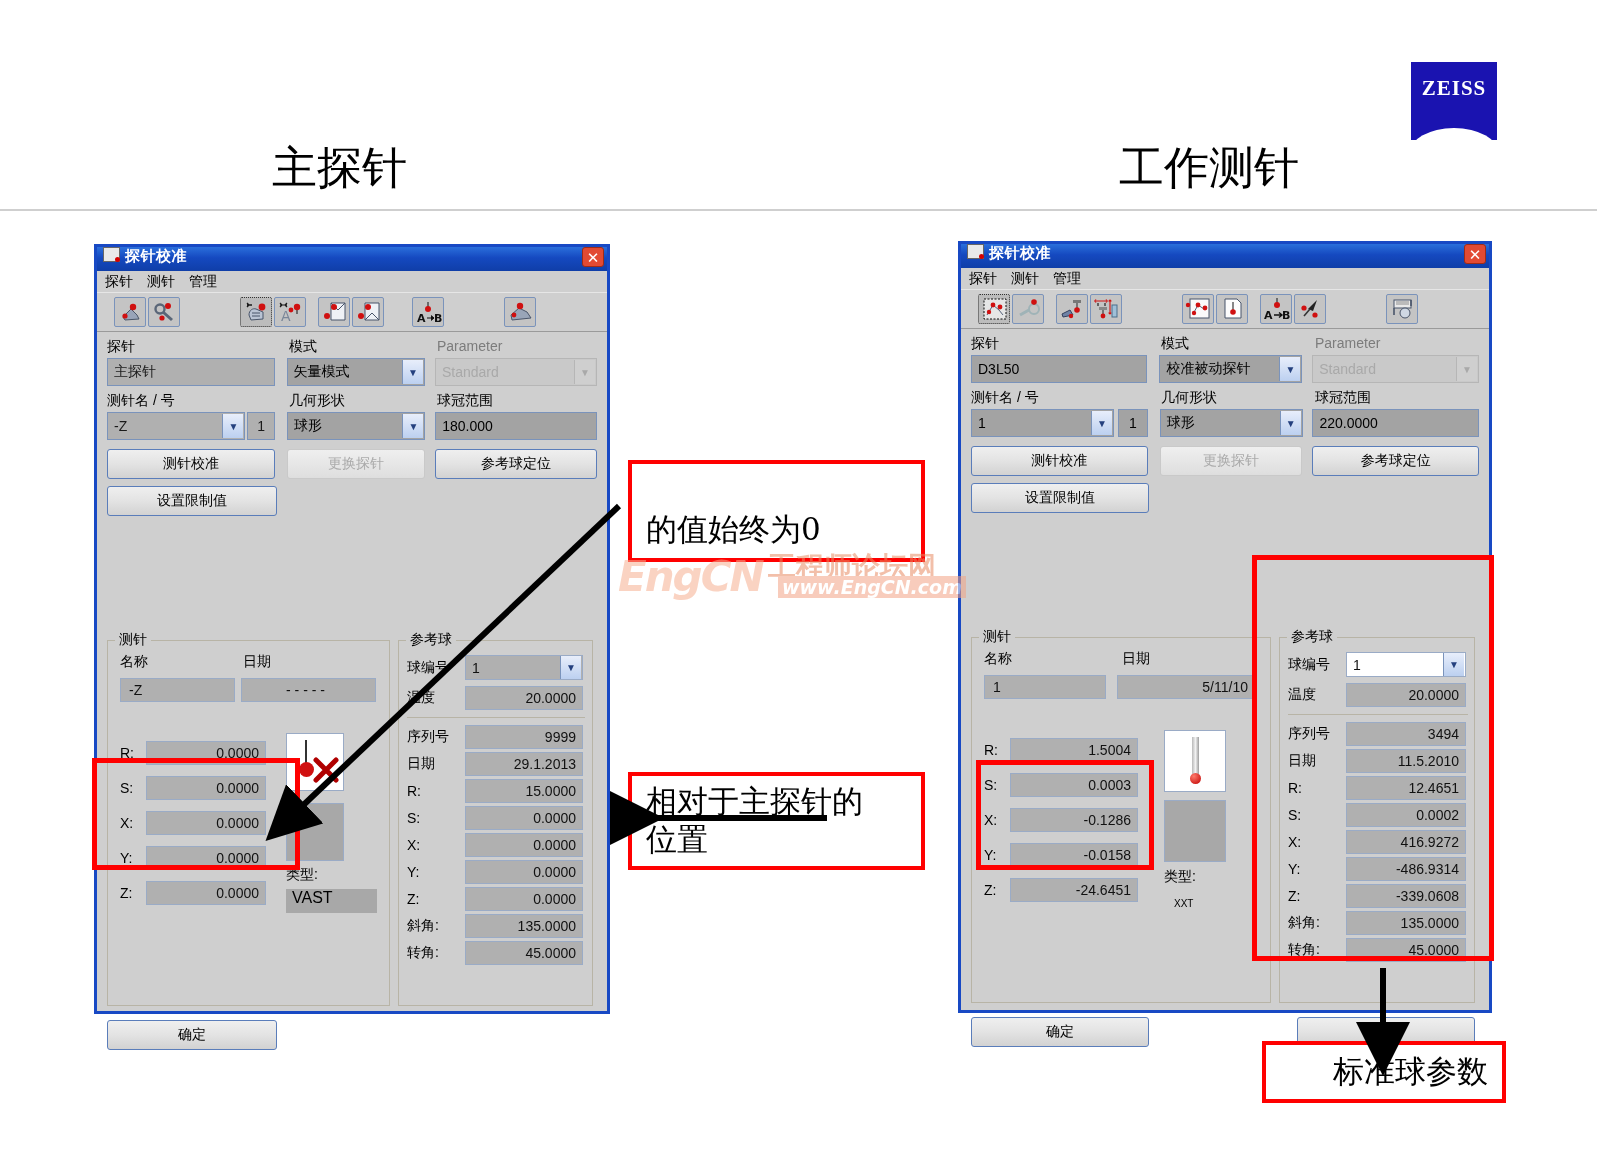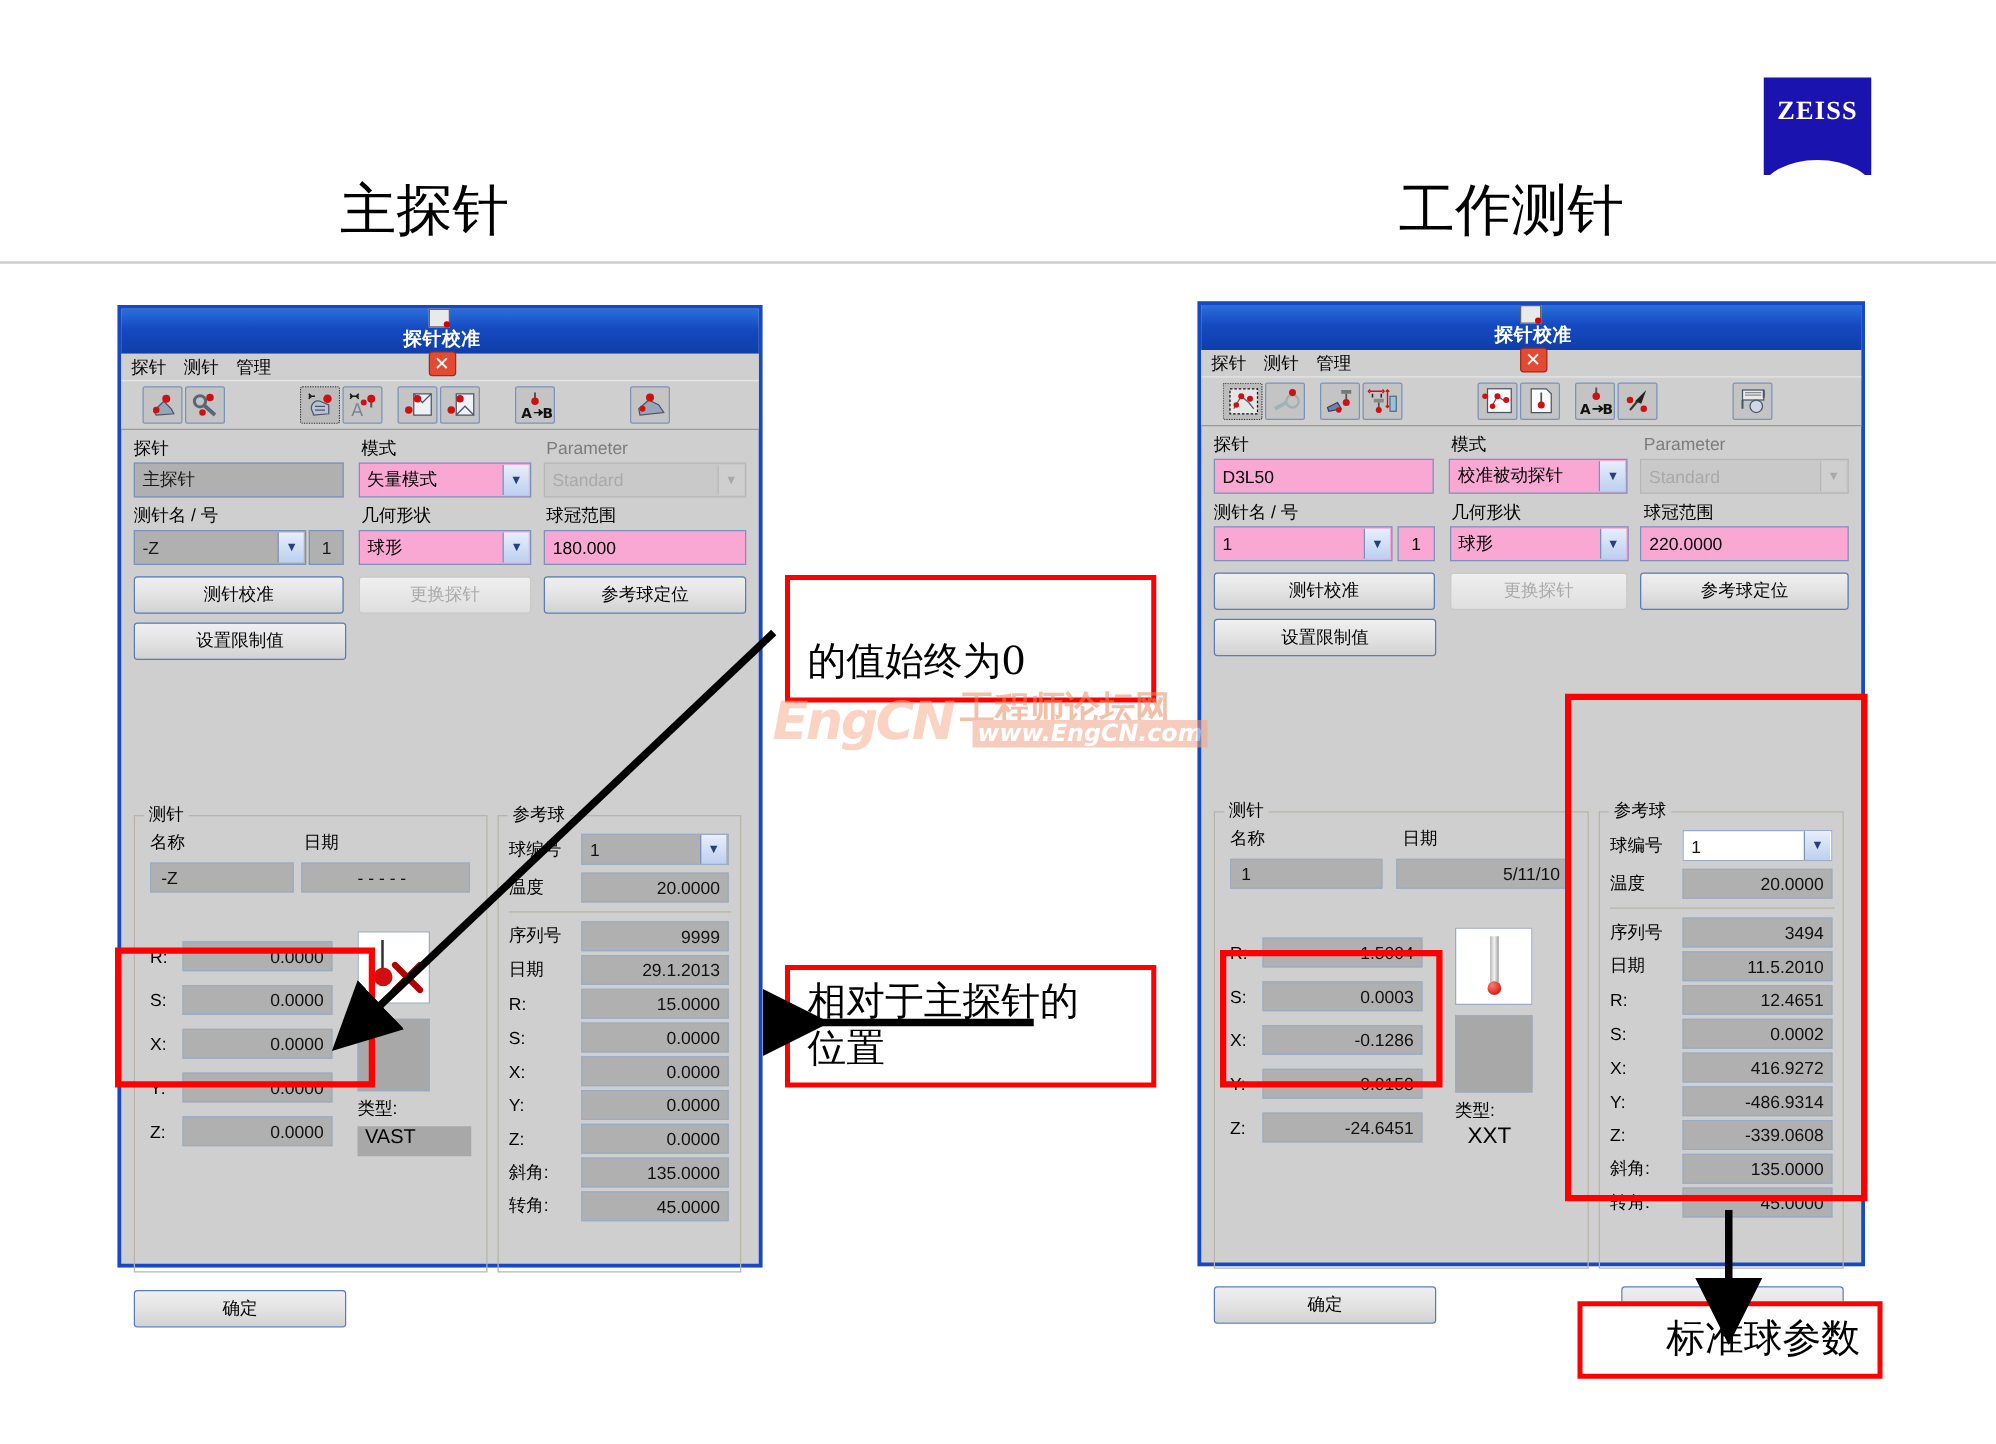--- a/index.html
+++ b/index.html
@@ -36,23 +36,23 @@
   #header-rule{
     position:absolute;left:0;top:209px;width:1597px;height:2px;background:#cfcfcf;
   }
 
   
   .win{
     position:absolute;background:#cfcfcf;border:3px solid #1849c4;
     box-sizing:border-box;
   }
   .win .titlebar{
-    height:36px;
+    height:24px;
     background:linear-gradient(to bottom,#2a6fdb 0%,#1549c0 45%,#0f3ea8 100%);
-    display:flex;align-items:center;padding:0 3px 0 6px;color:#fff;flex-direction:column;
+    display:flex;padding:0 3px 0 6px;color:#fff;
   }
   .win .title-ico{
     width:15px;height:13px;background:#e9e9e9;border:1px solid #666;
     position:relative;margin-right:5px;flex:0 0 auto;
   }
   .win .title-ico:after{
     content:"";position:absolute;right:-1px;bottom:-1px;width:5px;height:5px;
     background:#d40000;border-radius:50%;
   }
   .win .title-txt{
@@ -85,21 +85,21 @@
   .tb-btn svg{position:absolute;left:2px;top:1px;}
 
   .win .body{position:relative;padding:0 10px;}
 
   
   .lblrow{display:flex;font-size:14px;color:#000;margin-top:6px;}
   .fieldrow{display:flex;margin-top:2px;}
   .ctl{
     box-sizing:border-box;height:28px;border:1px solid #7a93bb;
     font-size:14px;display:flex;align-items:center;padding:0 6px;
-    background:#f9a8d4;color:#000;
+    background:#a3a3a3;color:#000;
   }
   .ctl.ro{background:#b0b0b0;color:#1a1a1a;}
   .ctl.dis{background:#c9c9c9;color:#a9a9a9;border-color:#b6b6b6;}
   .combo{position:relative;padding-right:24px;}
   .combo .arrow{
     position:absolute;right:1px;top:1px;bottom:1px;width:20px;
     background:linear-gradient(to bottom,#e8eefb,#bcd0f0);
     border-left:1px solid #7a93bb;display:flex;align-items:center;
     justify-content:center;color:#24407e;font-size:10px;
   }
@@ -618,21 +618,21 @@
             <div class="v" style="width: 128px;">-24.6451</div>
           </div>
         </div>
 
       <div class="probe-pic" style="position:absolute;left:192px;top:92px;width:62px;height:62px;">
         <div class="stem"></div>
         <div class="ball"></div>
       </div>
       <div class="gray-pic" style="position:absolute;left:192px;top:162px;width:62px;height:62px;"></div>
       <div style="position:absolute;left:192px;top:230px;font-size:14px">类型:</div>
-      <div style="position:absolute;left:202px;top:248px;font-size:18px">XXT</div>
+      <div style="position:absolute;left:202px;top:260px;font-size:10px">XXT</div>
     </div>
 
     <div class="group" style="left:318px;top:302px;width:196px;height:366px;">
       <div class="legend">参考球</div>
       <div class="kv" style="position:absolute;left:8px;top:14px;">
         <div class="k" style="width:58px">球编号</div>
         <div class="v combo" style="width:120px;background:#fff;justify-content:flex-start;padding-left:6px;padding-right:22px;position:relative;height:25px">
           <span>1</span>
           <span class="arrow" style="height:auto;top:0;bottom:0">▼</span>
         </div>

